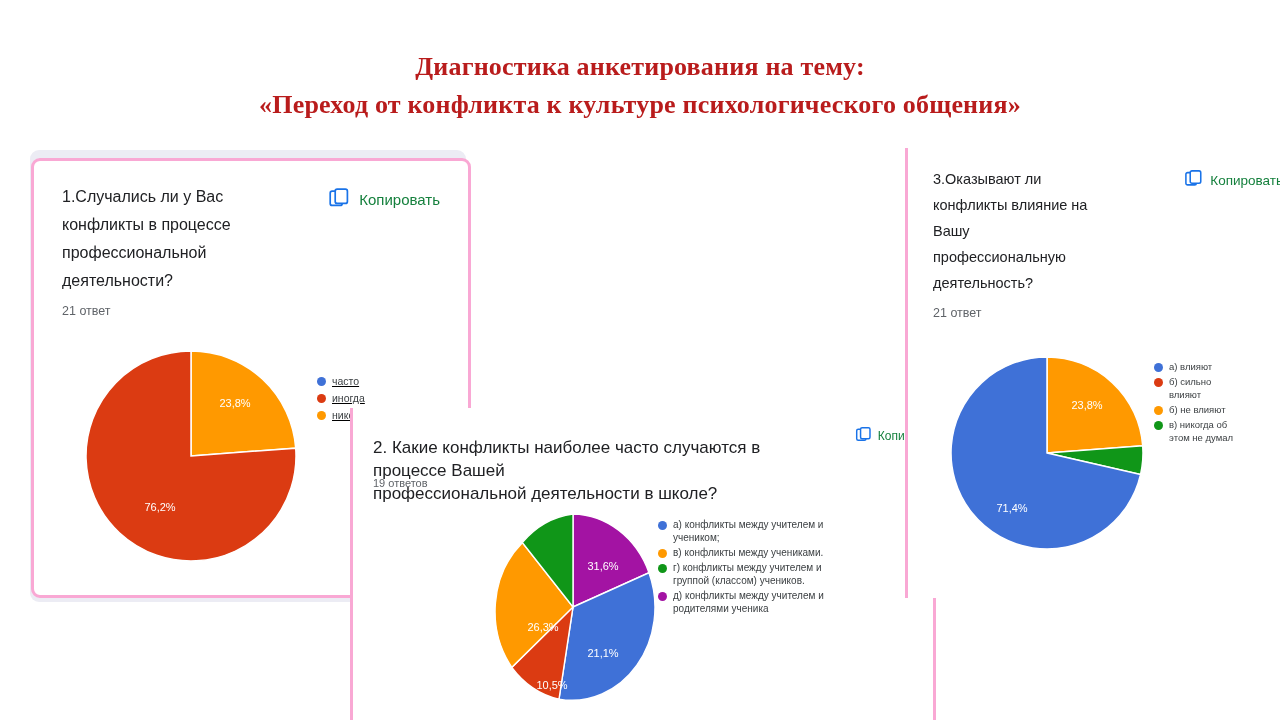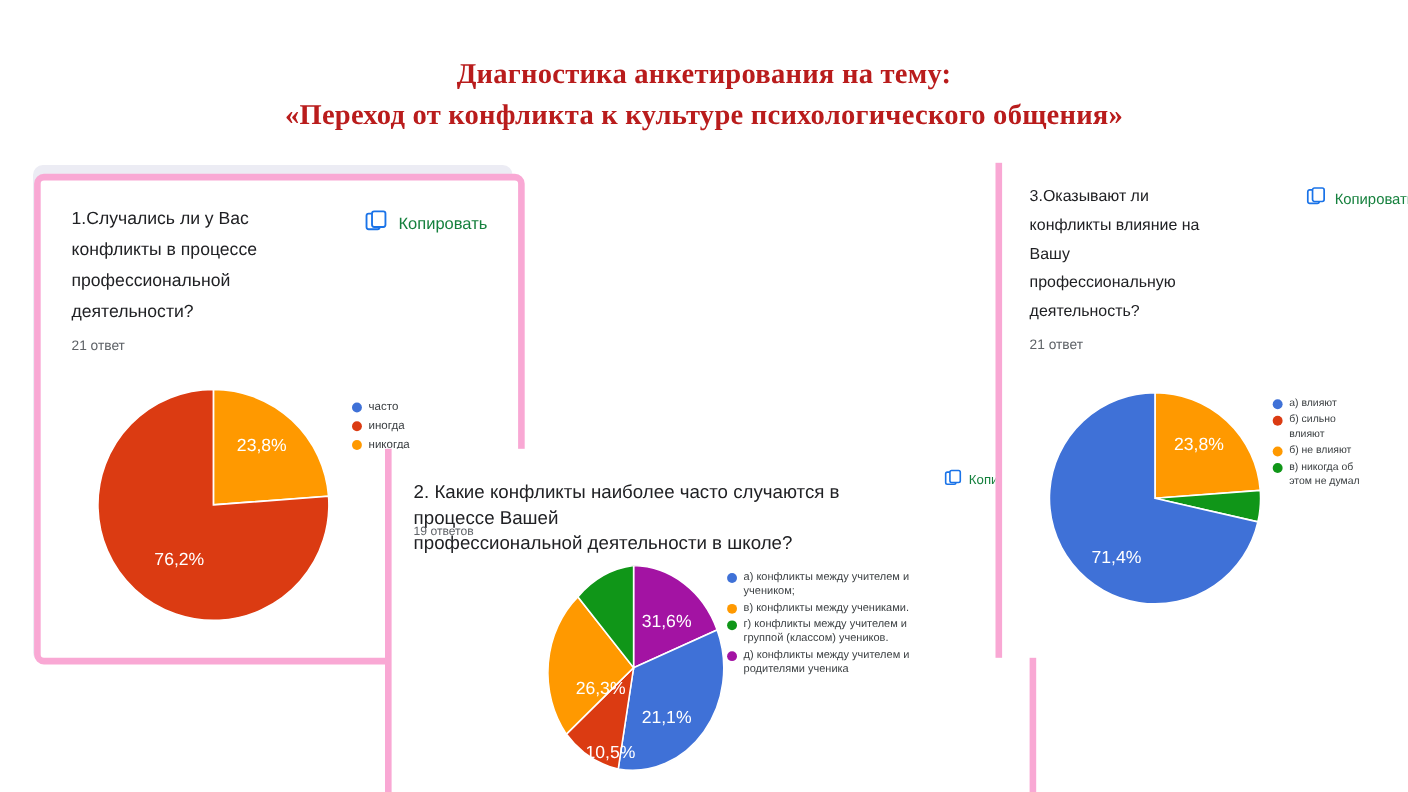--- a/index.html
+++ b/index.html
@@ -36,21 +36,21 @@
   
   .gf-shell {
     position: absolute;
     background: #ECECF4;
     border-radius: 9px;
     overflow: hidden;
   }
   .gf-card {
     position: absolute;
     background: #FFFFFF;
-    border: 6px solid #f9a8d4;
+    border: 3px solid #f9a8d4;
     border-radius: 9px;
     overflow: hidden;
   }
   .gf-card.plain-edges {
     border-radius: 0;
     border-top: none;
     border-bottom: none;
   }
 
   .q-head {
@@ -85,21 +85,21 @@
   }
   .copy-btn .label { color: #15803d; }
   .copy-icon { display: block; }
 
   
   .pie-wrap { position: absolute; }
   .pie { position: absolute; }
   .pie-label {
     position: absolute;
     color: #FFFFFF;
-    font-size: 16px;
+    font-size: 11px;
     line-height: 12px;
     transform: translate(-50%, -50%);
     white-space: nowrap;
     pointer-events: none;
   }
 
   .legend {
     position: absolute;
   }
   .legend-row {
@@ -162,21 +162,21 @@
       <svg width="218" height="218" viewBox="0 0 218 218">
 
         <path d="M109 109 L109 4 A105 105 0 0 1 213.71 101.14 Z" fill="#FF9900" stroke="#ffffff" stroke-width="1.5"></path>
 
         <path d="M109 109 L213.71 101.14 A105 105 0 1 1 109 4 Z" fill="#DB3B12" stroke="#ffffff" stroke-width="1.5"></path>
       </svg>
       <span class="pie-label" style="left:153px; top:56px;">23,8%</span>
       <span class="pie-label" style="left:78px; top:160px;">76,2%</span>
     </div>
 
-    <div class="legend c1" style="left:283px; top:199px; width:130px;">
+    <div class="legend c1" style="left:283px; top:213px; width:130px;text-decoration:underline;">
       <div class="legend-row">
         <span class="legend-dot" style="background:#3F71D7;"></span>
         <span class="legend-text">часто</span>
       </div>
       <div class="legend-row">
         <span class="legend-dot" style="background:#DB3B12;"></span>
         <span class="legend-text">иногда</span>
       </div>
       <div class="legend-row">
         <span class="legend-dot" style="background:#FF9900;"></span>

